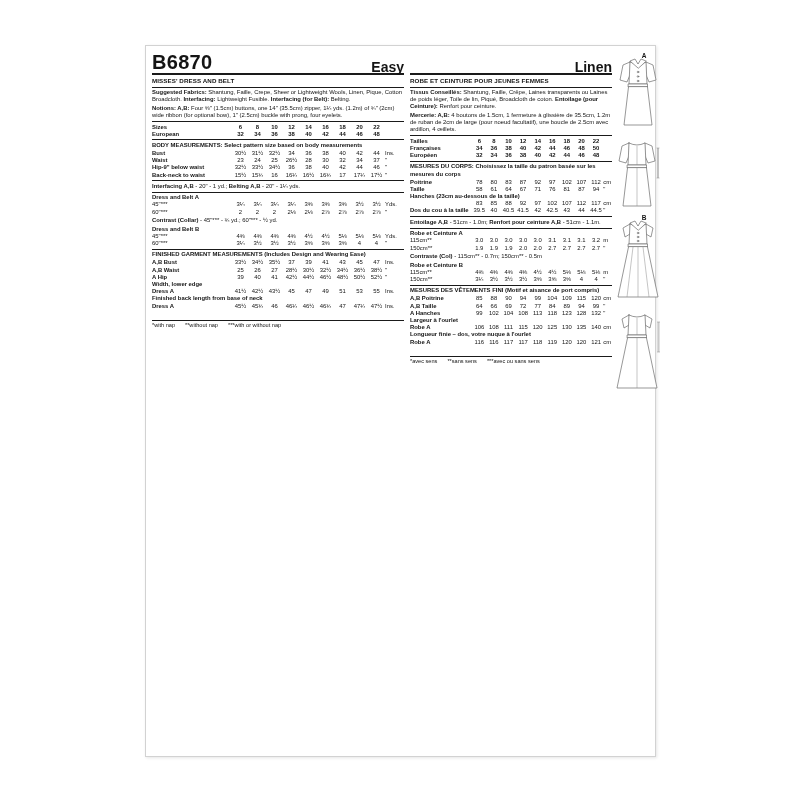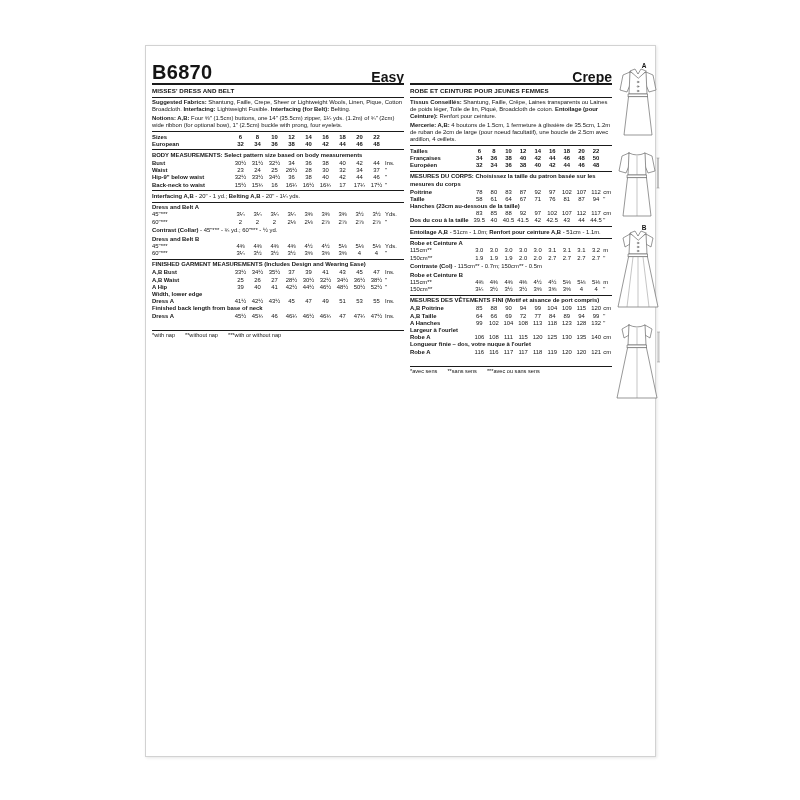--- a/index.html
+++ b/index.html
@@ -1,19 +1,19 @@
 <!DOCTYPE html>
 <html><head>
 <meta charset="utf-8">
 <style>
   html,body{margin:0;padding:0;background:#ffffff;width:800px;height:800px;
     font-family:"Liberation Sans",sans-serif;color:#141414;}
   .sheet{position:absolute;left:145px;top:45px;width:511px;height:712px;
     background:#fff;border:1px solid #d2d2d2;box-shadow:1px 1px 3px rgba(0,0,0,.10);
-    box-sizing:border-box;padding:17px 6px;display:flex;align-items:flex-start;}
+    box-sizing:border-box;padding:7px 6px;display:flex;align-items:flex-start;}
   .col{box-sizing:border-box;}
   .col-en{width:252px;flex:none;}
   .col-fr{width:202px;flex:none;margin-left:6px;}
   .col-art{width:50px;flex:none;margin-left:1px;display:flex;flex-direction:column;align-items:center;}
   .title-row{display:flex;align-items:flex-end;height:19px;margin-bottom:1px;}
   .pattern-number{font-size:20px;font-weight:bold;letter-spacing:.3px;line-height:19px;}
   .difficulty{margin-left:auto;font-size:14px;font-weight:bold;line-height:10px;}
   .rule{border-top:1px solid #1a1a1a;margin:1.5px 0;height:0;}
   .rule.thick{border-top-width:2px;margin:1px 0 2px 0;}
   .heading{font-size:6.2px;font-weight:bold;line-height:8px;letter-spacing:.1px;}
@@ -286,21 +286,21 @@
           </div>
         </div>
         <div class="gap"></div>
         <div class="rule"></div>
         <div class="note"><span>*with nap</span><span>**without nap</span><span>***with or without nap</span></div>
       </div>
   </div>
 
   <div class="col col-fr">
     <div class="title-row">
-      <div class="difficulty">Crepe</div>
+      <div class="difficulty">Linen</div>
     </div>
     <div class="rule thick"></div>
     <div>
         <div class="heading">ROBE ET CEINTURE POUR JEUNES FEMMES</div>
         <div class="rule"></div>
         <div class="para"><b>Tissus Conseillés: </b><span>Shantung, Faille, Crêpe, Laines transparents ou Laines de poids léger, Toile de lin, Piqué, Broadcloth de coton. </span><b>Entoilage (pour Ceinture): </b><span>Renfort pour ceinture.</span></div>
         <div class="para"><b>Mercerie: A,B: </b><span>4 boutons de 1.5cm, 1 fermeture à glissière de 35.5cm, 1.2m de ruban de 2cm de large (pour noeud facultatif), une boucle de 2.5cm avec ardillon, 4 œillets.</span></div>
         <div class="rule"></div>
         <div class="tbl">
           <div class="trow">

